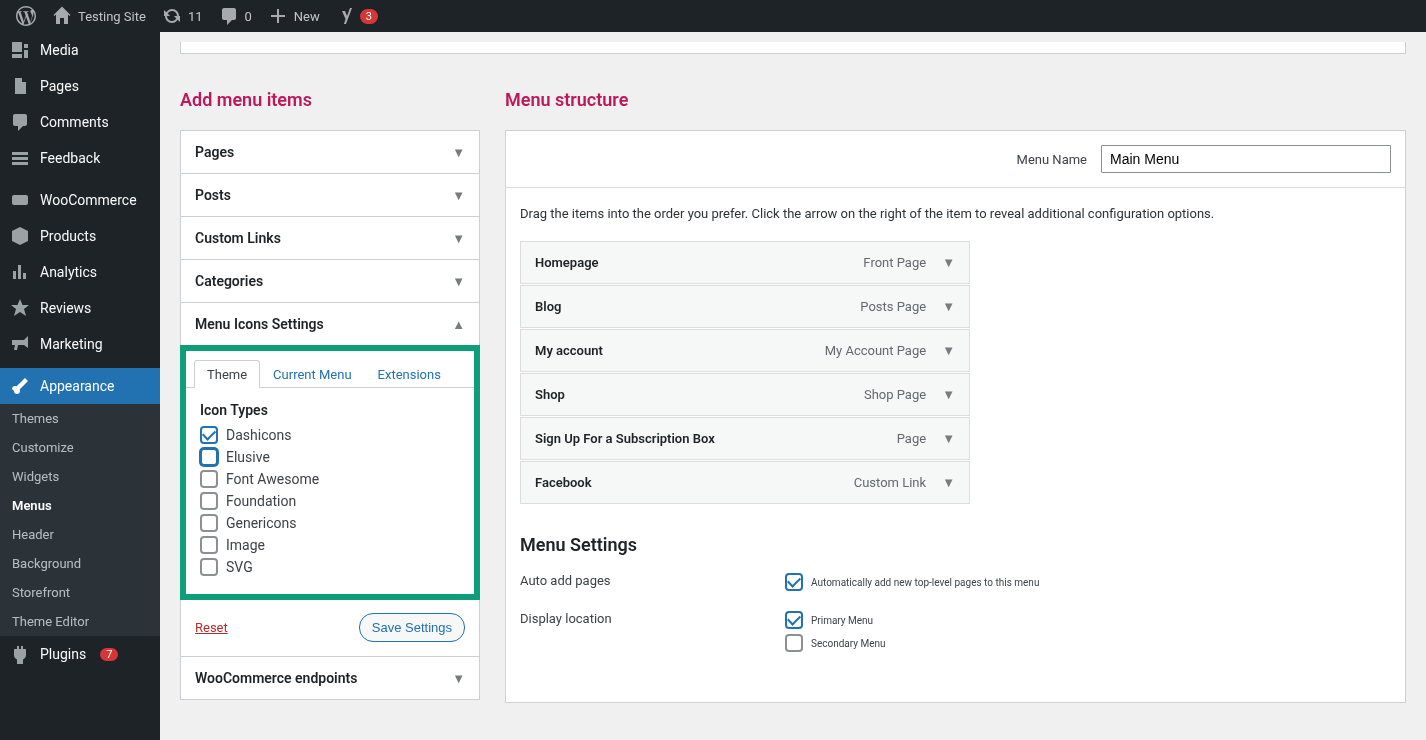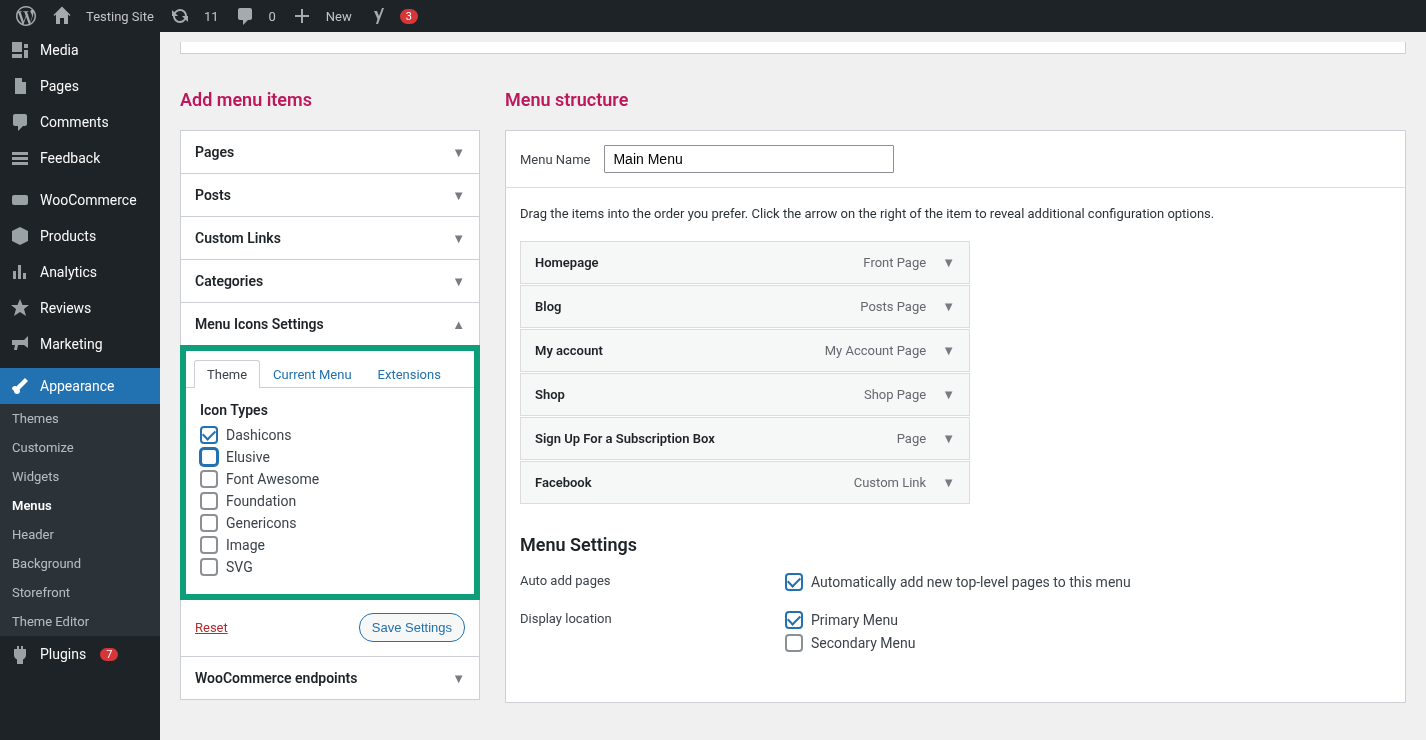--- a/index.html
+++ b/index.html
@@ -19,21 +19,21 @@
   align-items: center;
   padding: 0 8px;
   font-size: 13px;
 }
 .tb-item {
   display: flex;
   align-items: center;
   padding: 0 8px;
   height: 32px;
   color: #c3c4c7;
-  gap: 14px;
+  gap: 6px;
   cursor: pointer;
 }
 .tb-item svg { width: 20px; height: 20px; fill: #a7aaad; }
 .badge {
   background: #d63638;
   color: #fff;
   border-radius: 10px;
   padding: 1px 6px;
   font-size: 11px;
   display: inline-block;
@@ -202,20 +202,21 @@
 }
 
 .menu-name-row {
   background: #fff;
   border: 1px solid #ccd0d4;
   padding: 14px 14px;
   display: flex;
   align-items: center;
   gap: 14px;
   border-bottom-color: #dcdcde;
+  justify-content: flex-end;
 }
 .menu-name-row label { font-size: 13px; }
 .menu-name-row input {
   border: 1px solid #8c8f94;
   padding: 5px 8px;
   font-size: 14px;
   width: 290px;
   border-radius: 1px;
 }
 .structure-body {
@@ -239,21 +240,21 @@
 }
 .menu-item .mi-title { font-weight: 600; font-size: 13px; color: #1d2327; }
 .menu-item .mi-right { display: flex; align-items: flex-start; gap: 16px; color: #646970; font-size: 13px; }
 .mi-toggle { color: #787c82; cursor: pointer; }
 
 .settings-block { margin-top: 30px; }
 .settings-block h2 { font-size: 18px; font-weight: 600; margin-bottom: 18px; color: #1d2327; }
 .set-row { display: flex; margin-bottom: 15px; }
 .set-label { width: 265px; font-size: 13px; color: #3c434a; }
 .set-opts { flex: 1; }
-.set-opts .chk-row { margin-bottom: 5px; font-size: 14px; }
+.set-opts .chk-row { margin-bottom: 5px; font-size: 10px; }
 </style>
 </head>
 <body>
 
 <div class="topbar">
   <div class="tb-item">
     <svg viewBox="0 0 20 20">
         <path d="M10 0C4.5 0 0 4.5 0 10s4.5 10 10 10 10-4.5 10-10S15.5 0 10 0zM1.5 10c0-1.2.3-2.4.7-3.4l4 11C3.6 16.2 1.5 13.3 1.5 10zm8.5 8.5c-.8 0-1.6-.1-2.4-.3l2.5-7.4 2.6 7.1c0 .1 0 .1.1.1-.9.3-1.8.5-2.8.5zm1.2-12.5c.5 0 1-.1 1-.1.5 0 .4-.7-.1-.7 0 0-1.4.1-2.3.1-.8 0-2.2-.1-2.2-.1-.5 0-.5.7-.1.7 0 0 .4.1.9.1l1.3 3.7-1.9 5.7L4.6 6c.5 0 1-.1 1-.1.5 0 .4-.7-.1-.7 0 0-1.4.1-2.3.1h-.5C4.2 3.1 6.9 1.5 10 1.5c2.3 0 4.4.9 6 2.3h-.1c-.9 0-1.5.8-1.5 1.6 0 .7.4 1.4.9 2.1.3.6.7 1.4.7 2.5 0 .8-.3 1.7-.7 2.9l-.9 3-3.3-9.9zm6.1-.2c.7 1.3 1.2 2.8 1.2 4.2 0 3.2-1.7 6-4.3 7.5l2.6-7.5c.5-1.2.6-2.2.6-3 0-.4 0-.8-.1-1.2z"></path>
       </svg>
   </div>

